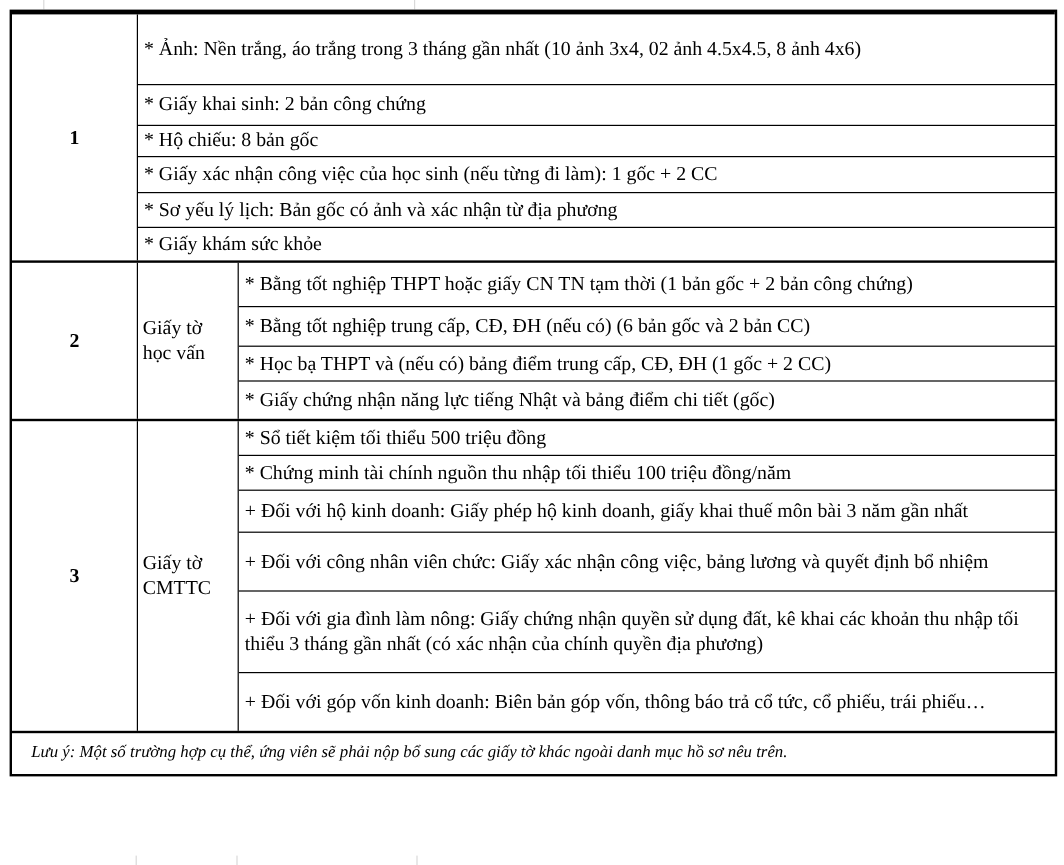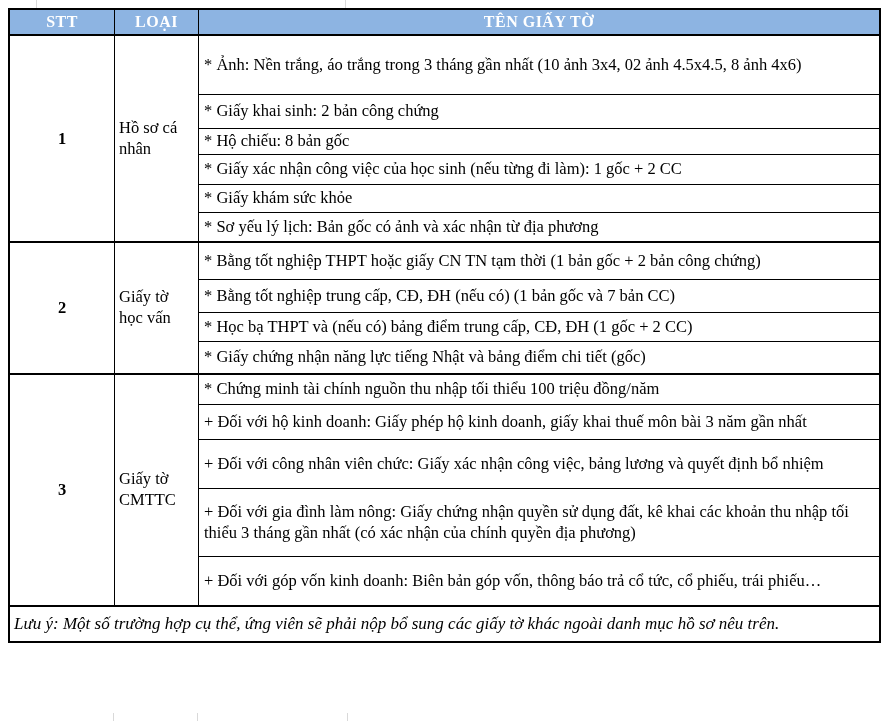--- a/index.html
+++ b/index.html
@@ -35,67 +35,62 @@
   }
   .gc-items { display:flex; flex-direction:column;justify-content:center; }
   .item {
     display:flex; align-items:center; padding:1px 6px 1px 5px;
     box-sizing:border-box; line-height:1.22;
   }
   .item + .item { border-top:1px solid #000; }
 
   .note-row {
     border-top:2px solid #000; height:36px; display:flex; align-items:center;
-    font-style:italic; font-size:17px; padding:0 4px; box-sizing:border-box;
+    font-style:italic; font-size:14px; padding:0 16px; box-sizing:border-box;
   }
 </style>
 </head>
 <body>
 
 <div class="sheet">
 
   <div class="gl-v" style="left:36px; top:0; height:8px;"></div>
   <div class="gl-v" style="left:345px; top:0; height:8px;"></div>
 
   <div class="doc-table">
 
-    <div class="hrow">
-      <div class="hc col-stt">STT</div>
-      <div class="hc col-loai">LOẠI</div>
-      <div class="hc col-ten">TÊN GIẤY TỜ</div>
-    </div>
 
     <div class="grow">
       <div class="gc-stt col-stt">1</div>
-      <div class="gc-loai col-loai">Hồ sơ cá nhân</div>
       <div class="gc-items col-ten">
         <div class="item" style="height:58px">* Ảnh: Nền trắng, áo trắng trong 3 tháng gần nhất (10 ảnh 3x4, 02 ảnh 4.5x4.5, 8 ảnh 4x6)</div>
         <div class="item" style="height:34px">* Giấy khai sinh: 2 bản công chứng</div>
         <div class="item" style="height:26px">* Hộ chiếu: 8 bản gốc</div>
         <div class="item" style="height:30px">* Giấy xác nhận công việc của học sinh (nếu từng đi làm): 1 gốc + 2 CC</div>
+        <div class="item" style="height:29px">* Sơ yếu lý lịch: Bản gốc có ảnh và xác nhận từ địa phương</div>
         <div class="item" style="height:28px">* Giấy khám sức khỏe</div>
-        <div class="item" style="height:29px">* Sơ yếu lý lịch: Bản gốc có ảnh và xác nhận từ địa phương</div>
       </div>
     </div>
 
     <div class="grow">
       <div class="gc-stt col-stt">2</div>
       <div class="gc-loai col-loai">Giấy tờ học vấn</div>
       <div class="gc-items col-ten">
         <div class="item" style="height:36px">* Bằng tốt nghiệp THPT hoặc giấy CN TN tạm thời (1 bản gốc + 2 bản công chứng)</div>
-        <div class="item" style="height:33px">* Bằng tốt nghiệp trung cấp, CĐ, ĐH (nếu có) (1 bản gốc và 7 bản CC)</div>
+        <div class="item" style="height:33px">* Bằng tốt nghiệp trung cấp, CĐ, ĐH (nếu có) (6 bản gốc và 2 bản CC)</div>
         <div class="item" style="height:29px">* Học bạ THPT và (nếu có) bảng điểm trung cấp, CĐ, ĐH (1 gốc + 2 CC)</div>
         <div class="item" style="height:32px">* Giấy chứng nhận năng lực tiếng Nhật và bảng điểm chi tiết (gốc)</div>
       </div>
     </div>
 
     <div class="grow">
       <div class="gc-stt col-stt">3</div>
       <div class="gc-loai col-loai">Giấy tờ CMTTC</div>
       <div class="gc-items col-ten">
+        <div class="item" style="height:28px">* Sổ tiết kiệm tối thiểu 500 triệu đồng</div>
         <div class="item" style="height:29px">* Chứng minh tài chính nguồn thu nhập tối thiểu 100 triệu đồng/năm</div>
         <div class="item" style="height:35px">+ Đối với hộ kinh doanh: Giấy phép hộ kinh doanh, giấy khai thuế môn bài 3 năm gần nhất</div>
         <div class="item" style="height:49px">+ Đối với công nhân viên chức: Giấy xác nhận công việc, bảng lương và quyết định bổ nhiệm</div>
         <div class="item" style="height:68px">+ Đối với gia đình làm nông: Giấy chứng nhận quyền sử dụng đất, kê khai các khoản thu nhập tối thiểu 3 tháng gần nhất (có xác nhận của chính quyền địa phương)</div>
         <div class="item" style="height:49px">+ Đối với góp vốn kinh doanh: Biên bản góp vốn, thông báo trả cổ tức, cổ phiếu, trái phiếu…</div>
       </div>
     </div>
 
     <div class="note-row">Lưu ý: Một số trường hợp cụ thể, ứng viên sẽ phải nộp bổ sung các giấy tờ khác ngoài danh mục hồ sơ nêu trên.</div>
 

